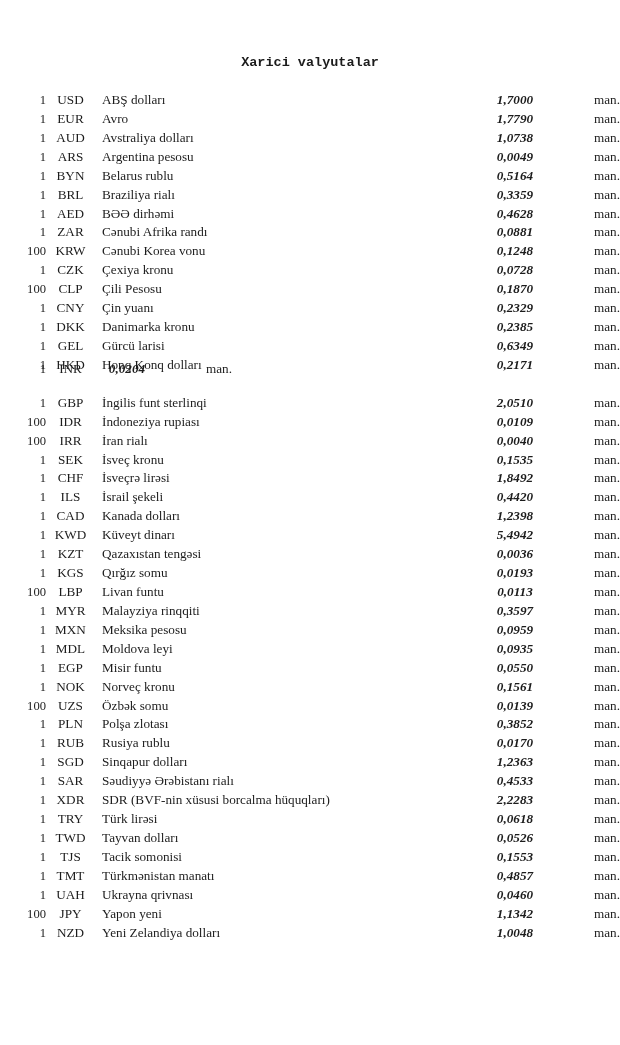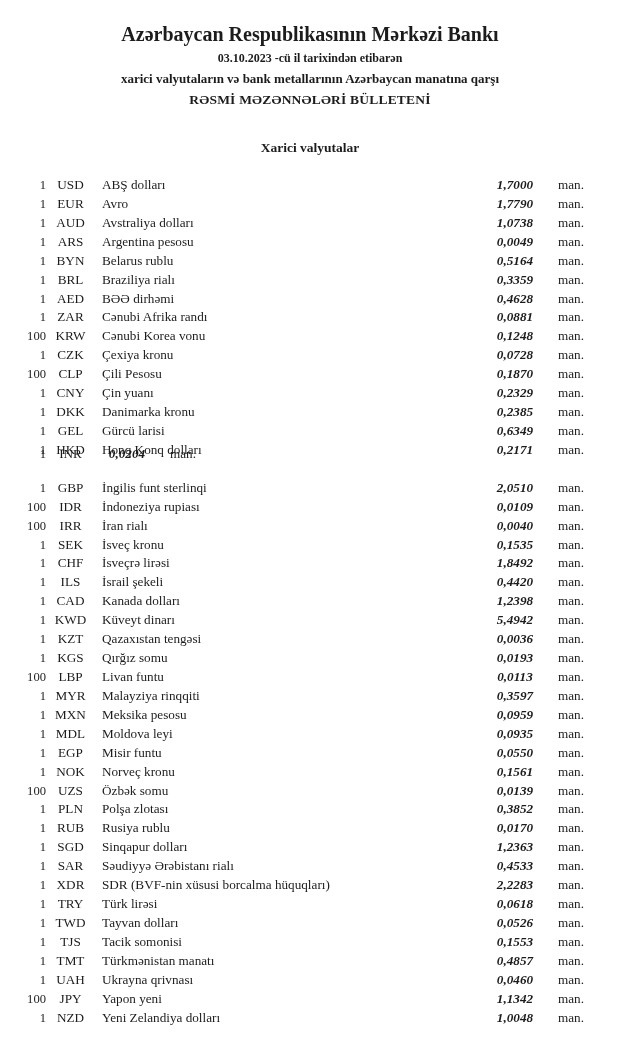--- a/index.html
+++ b/index.html
@@ -41,20 +41,21 @@
     line-height: 17px;
     margin-top: 4px;
     letter-spacing: 0.2px;
   }
   .section-title {
     font-size: 13.5px;
     font-weight: bold;
     text-align: center;
     line-height: 17px;
     margin-top: 31px;
+    font-family: Liberation Mono, monospace;
   }
   .rates-table { margin-top: 5px; }
   .row {
     display: flex;
     align-items: baseline;
     height: 18.93px;
     font-size: 13.2px;
     line-height: 18.93px;
   }
   .qty-cell {
@@ -79,32 +80,27 @@
     width: 64px;
     text-align: center;
     font-weight: bold;
     font-style: italic;
     flex: none;
   }
   .unit-cell {
     width: 73px;
     padding-left: 11px;
     flex: none;
+    text-align: right;
   }
 </style>
 </head>
 <body>
 
 <div class="page">
-  <div class="header">
-    <div class="bank-name">Azərbaycan Respublikasının Mərkəzi Bankı</div>
-    <div class="date-line">03.10.2023 -cü il tarixindən etibarən</div>
-    <div class="subtitle">xarici valyutaların və bank metallarının Azərbaycan manatına qarşı</div>
-    <div class="bulletin-title">RƏSMİ MƏZƏNNƏLƏRİ BÜLLETENİ</div>
-  </div>
 
   <div class="section-title">Xarici valyutalar</div>
 
   <div class="rates-table">
   <div class="row">
     <span class="qty-cell">1</span>
     <span class="code-cell">USD</span>
     <span class="name-cell">ABŞ dolları</span>
     <span class="rate-cell">1,7000</span>
     <span class="unit-cell">man.</span>

